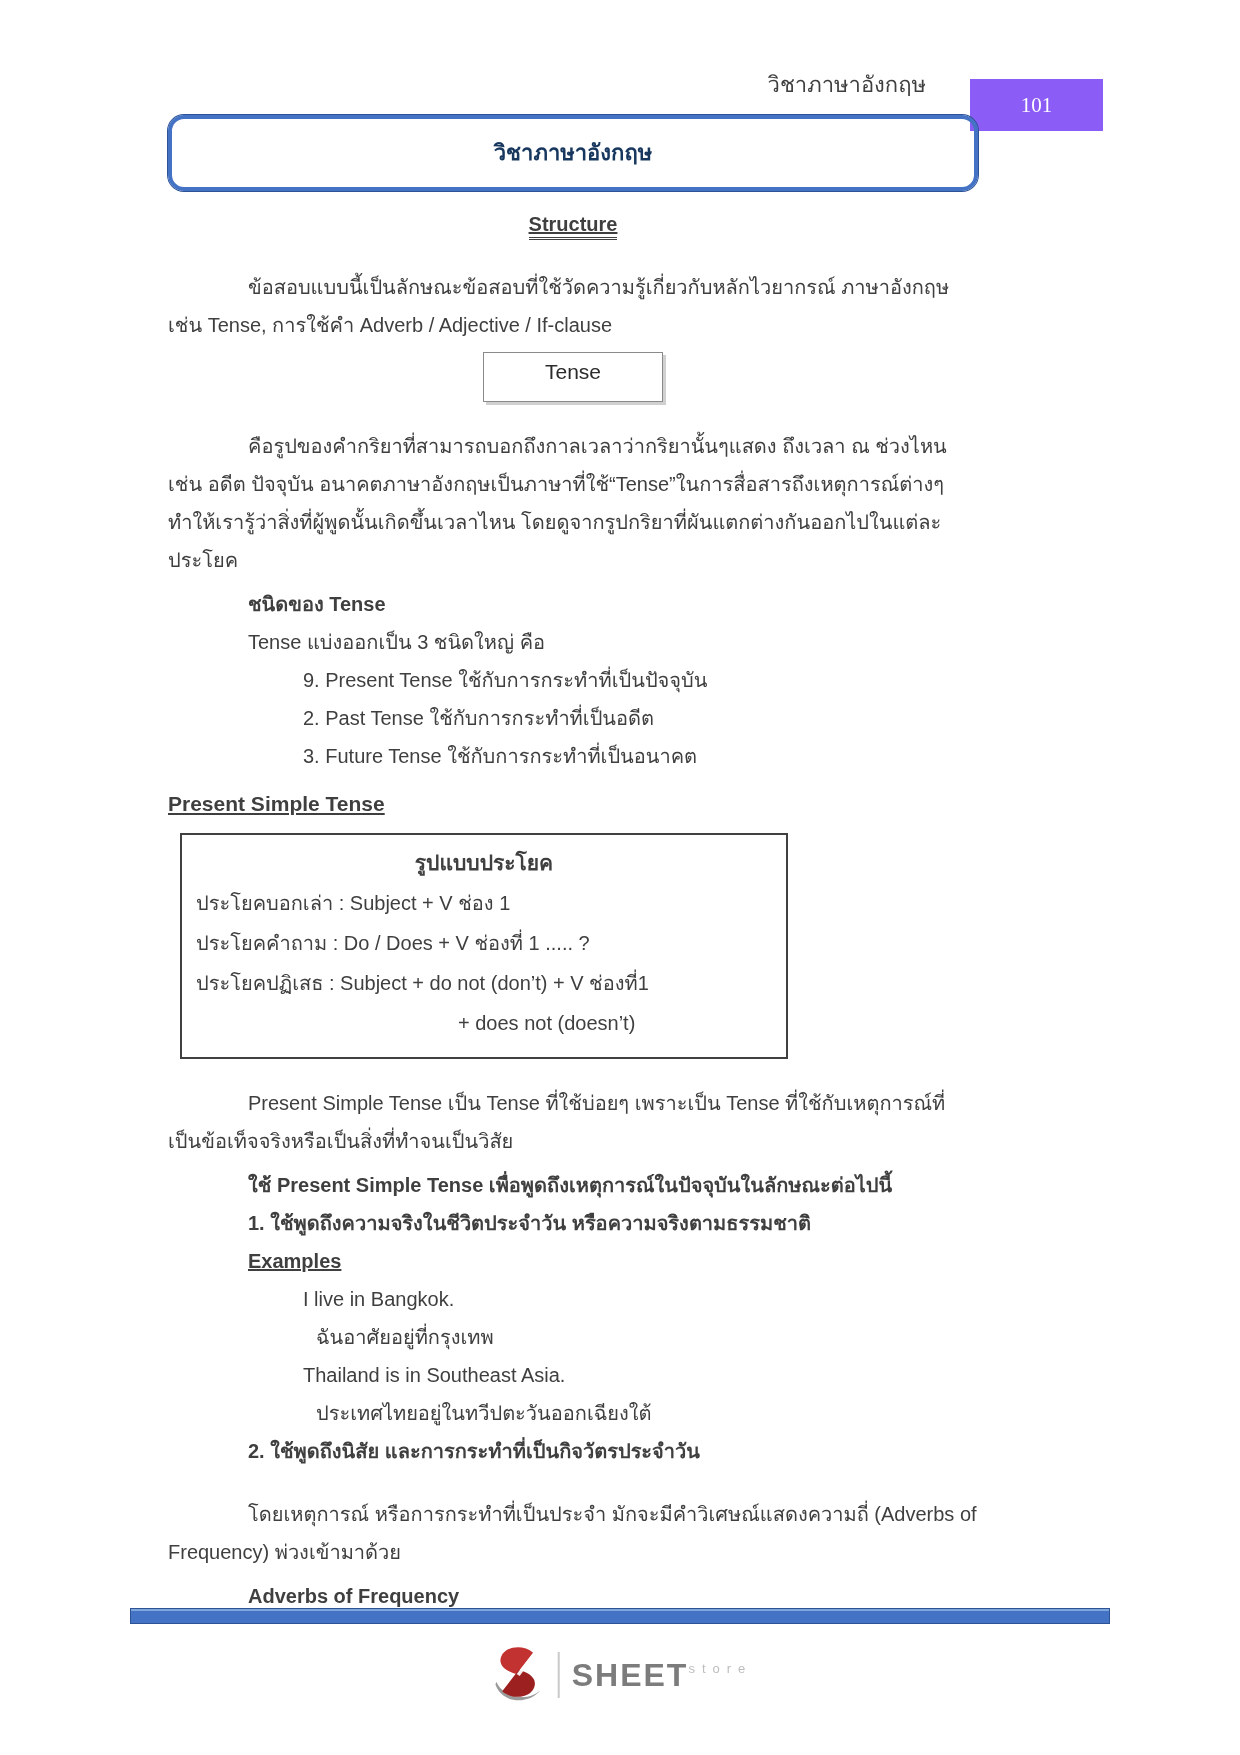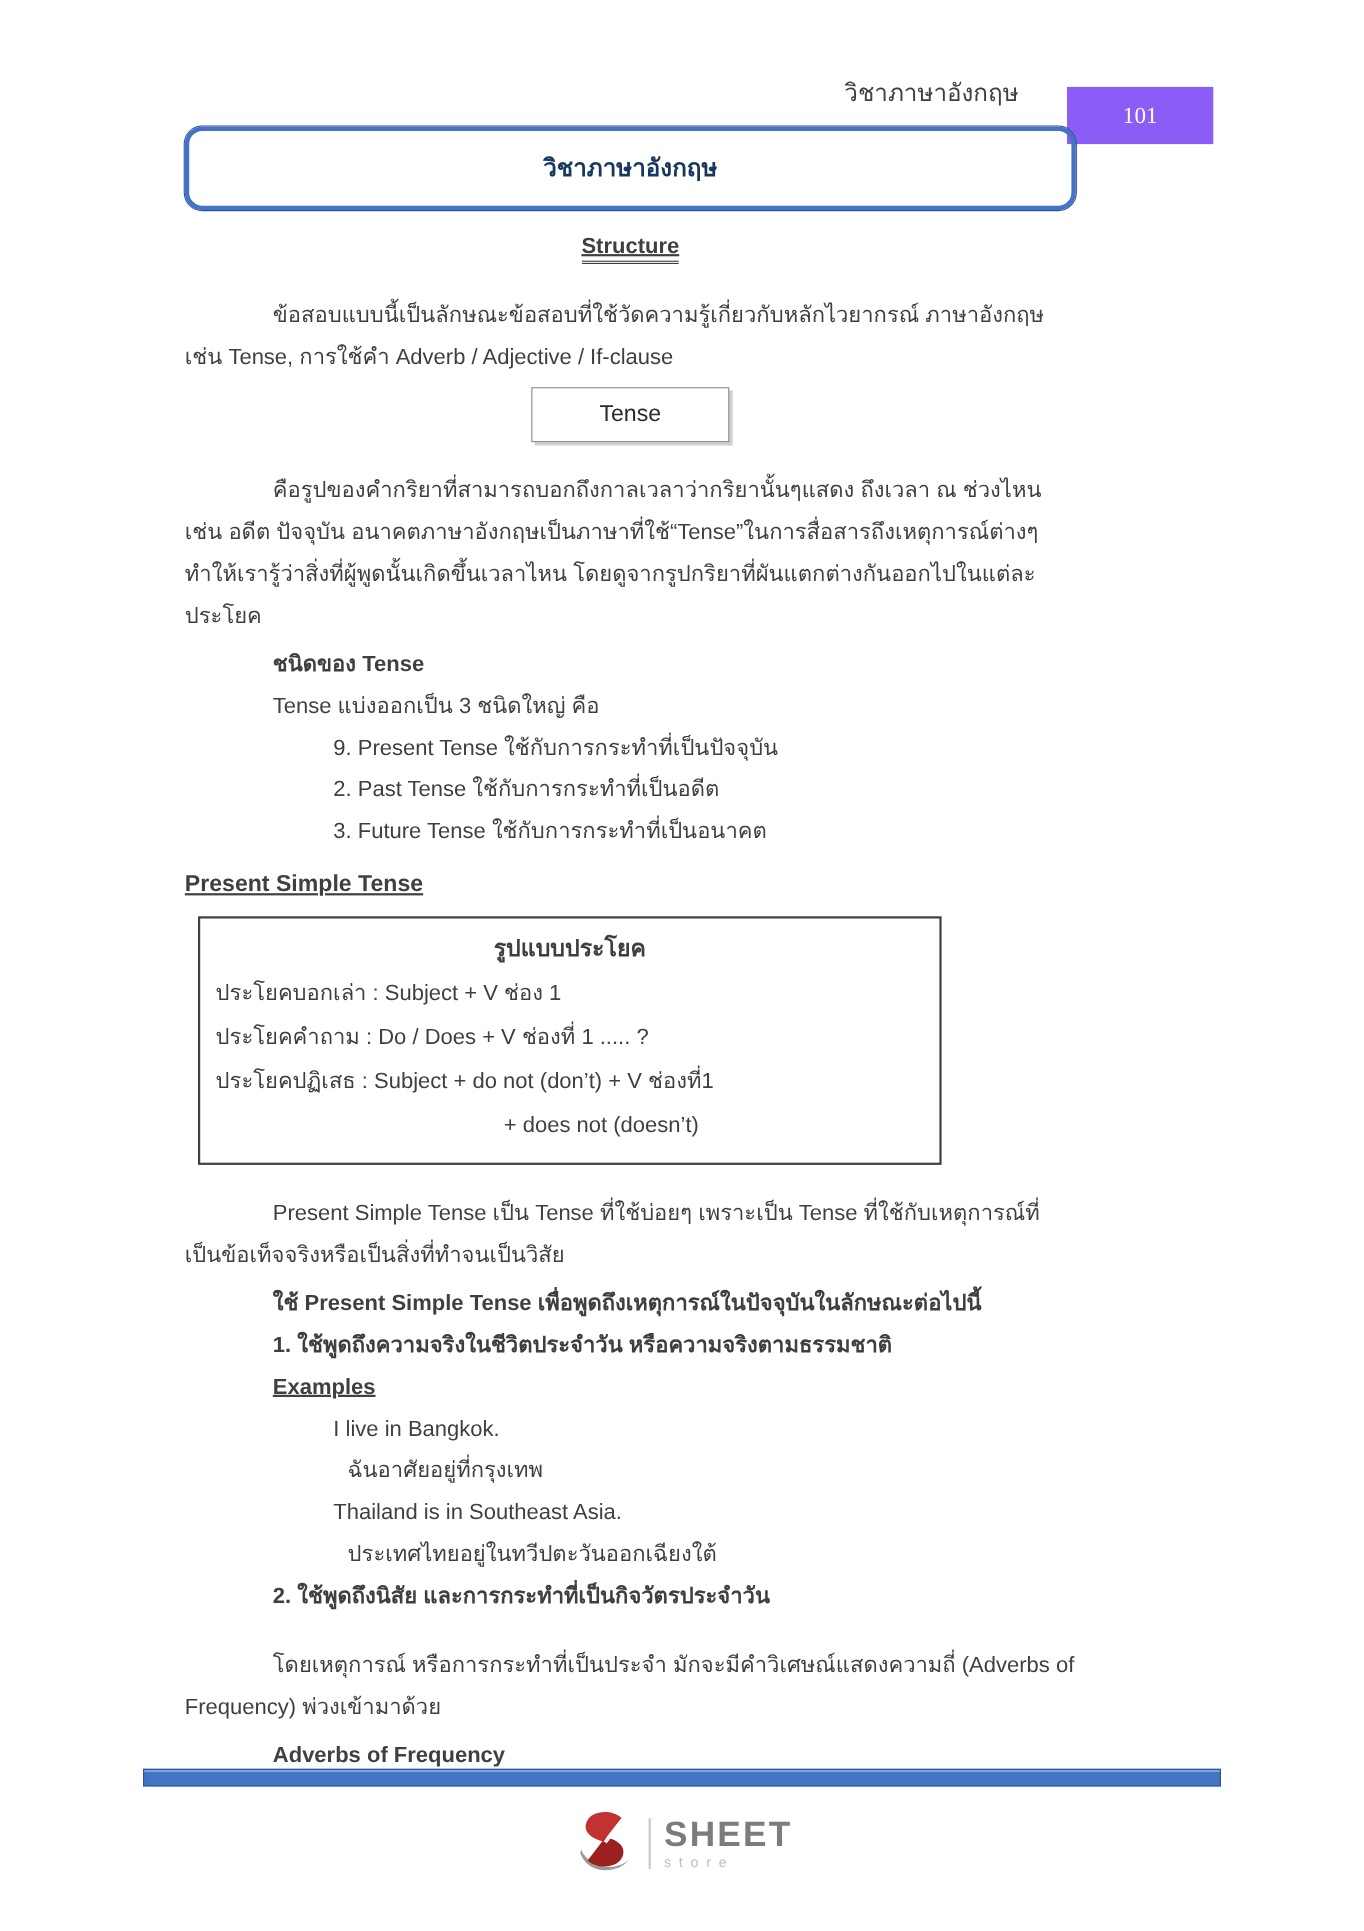--- a/index.html
+++ b/index.html
@@ -72,40 +72,40 @@
     line-height: 26px;
   }
   .para { text-indent: 80px; margin-top: 25px; }
   .tense-box {
     width: 180px;
     height: 50px;
     margin: 8px auto 6px auto;
     border: 1px solid #8a8a8a;
     box-shadow: 3px 3px 0 #d0d0d0;
     display: flex;
-    align-items: center;
+    align-items: flex-start;
     justify-content: center;
     font-size: 21px;
     color: #2b2b2b;
   }
   .indent1 { margin-left: 80px; }
   .indent2 { margin-left: 135px; }
   .indent3 { margin-left: 148px; }
   .bold { font-weight: bold; }
   .mt6 { margin-top: 6px; }
   .ps-heading {
     margin-top: 10px;
     font-weight: bold;
     font-size: 21px;
   }
   .ps-heading span { text-decoration: underline; }
   .pattern-box {
     margin-top: 10px;
     margin-left: 12px;
-    width: 676px;
+    width: 608px;
     border: 2px solid #404040;
     padding: 8px 14px 14px 14px;
     line-height: 40px;
   }
   .pattern-title { text-align: center; font-weight: bold; font-size: 21px; }
   .pattern-line4 { margin-left: 262px; }
   .examples-heading { font-weight: bold; }
   .examples-heading span { text-decoration: underline; }
   
   .footer-bar {
@@ -121,21 +121,21 @@
   .footer-logo {
     position: absolute;
     top: 1642px;
     left: 50%;
     transform: translateX(-50%);
     display: flex;
     align-items: center;
     gap: 12px;
   }
   .logo-divider { width: 2px; height: 46px; background: #c9c9c9; }
-  .logo-text-block { display: flex; flex-direction: column; }
+  .logo-text-block { display: flex; flex-direction: row; }
   .logo-main {
     font-size: 32px;
     font-weight: bold;
     color: #7c7c7c;
     letter-spacing: 2px;
     line-height: 32px;
   }
   .logo-sub {
     font-size: 13px;
     color: #bdbdbd;

